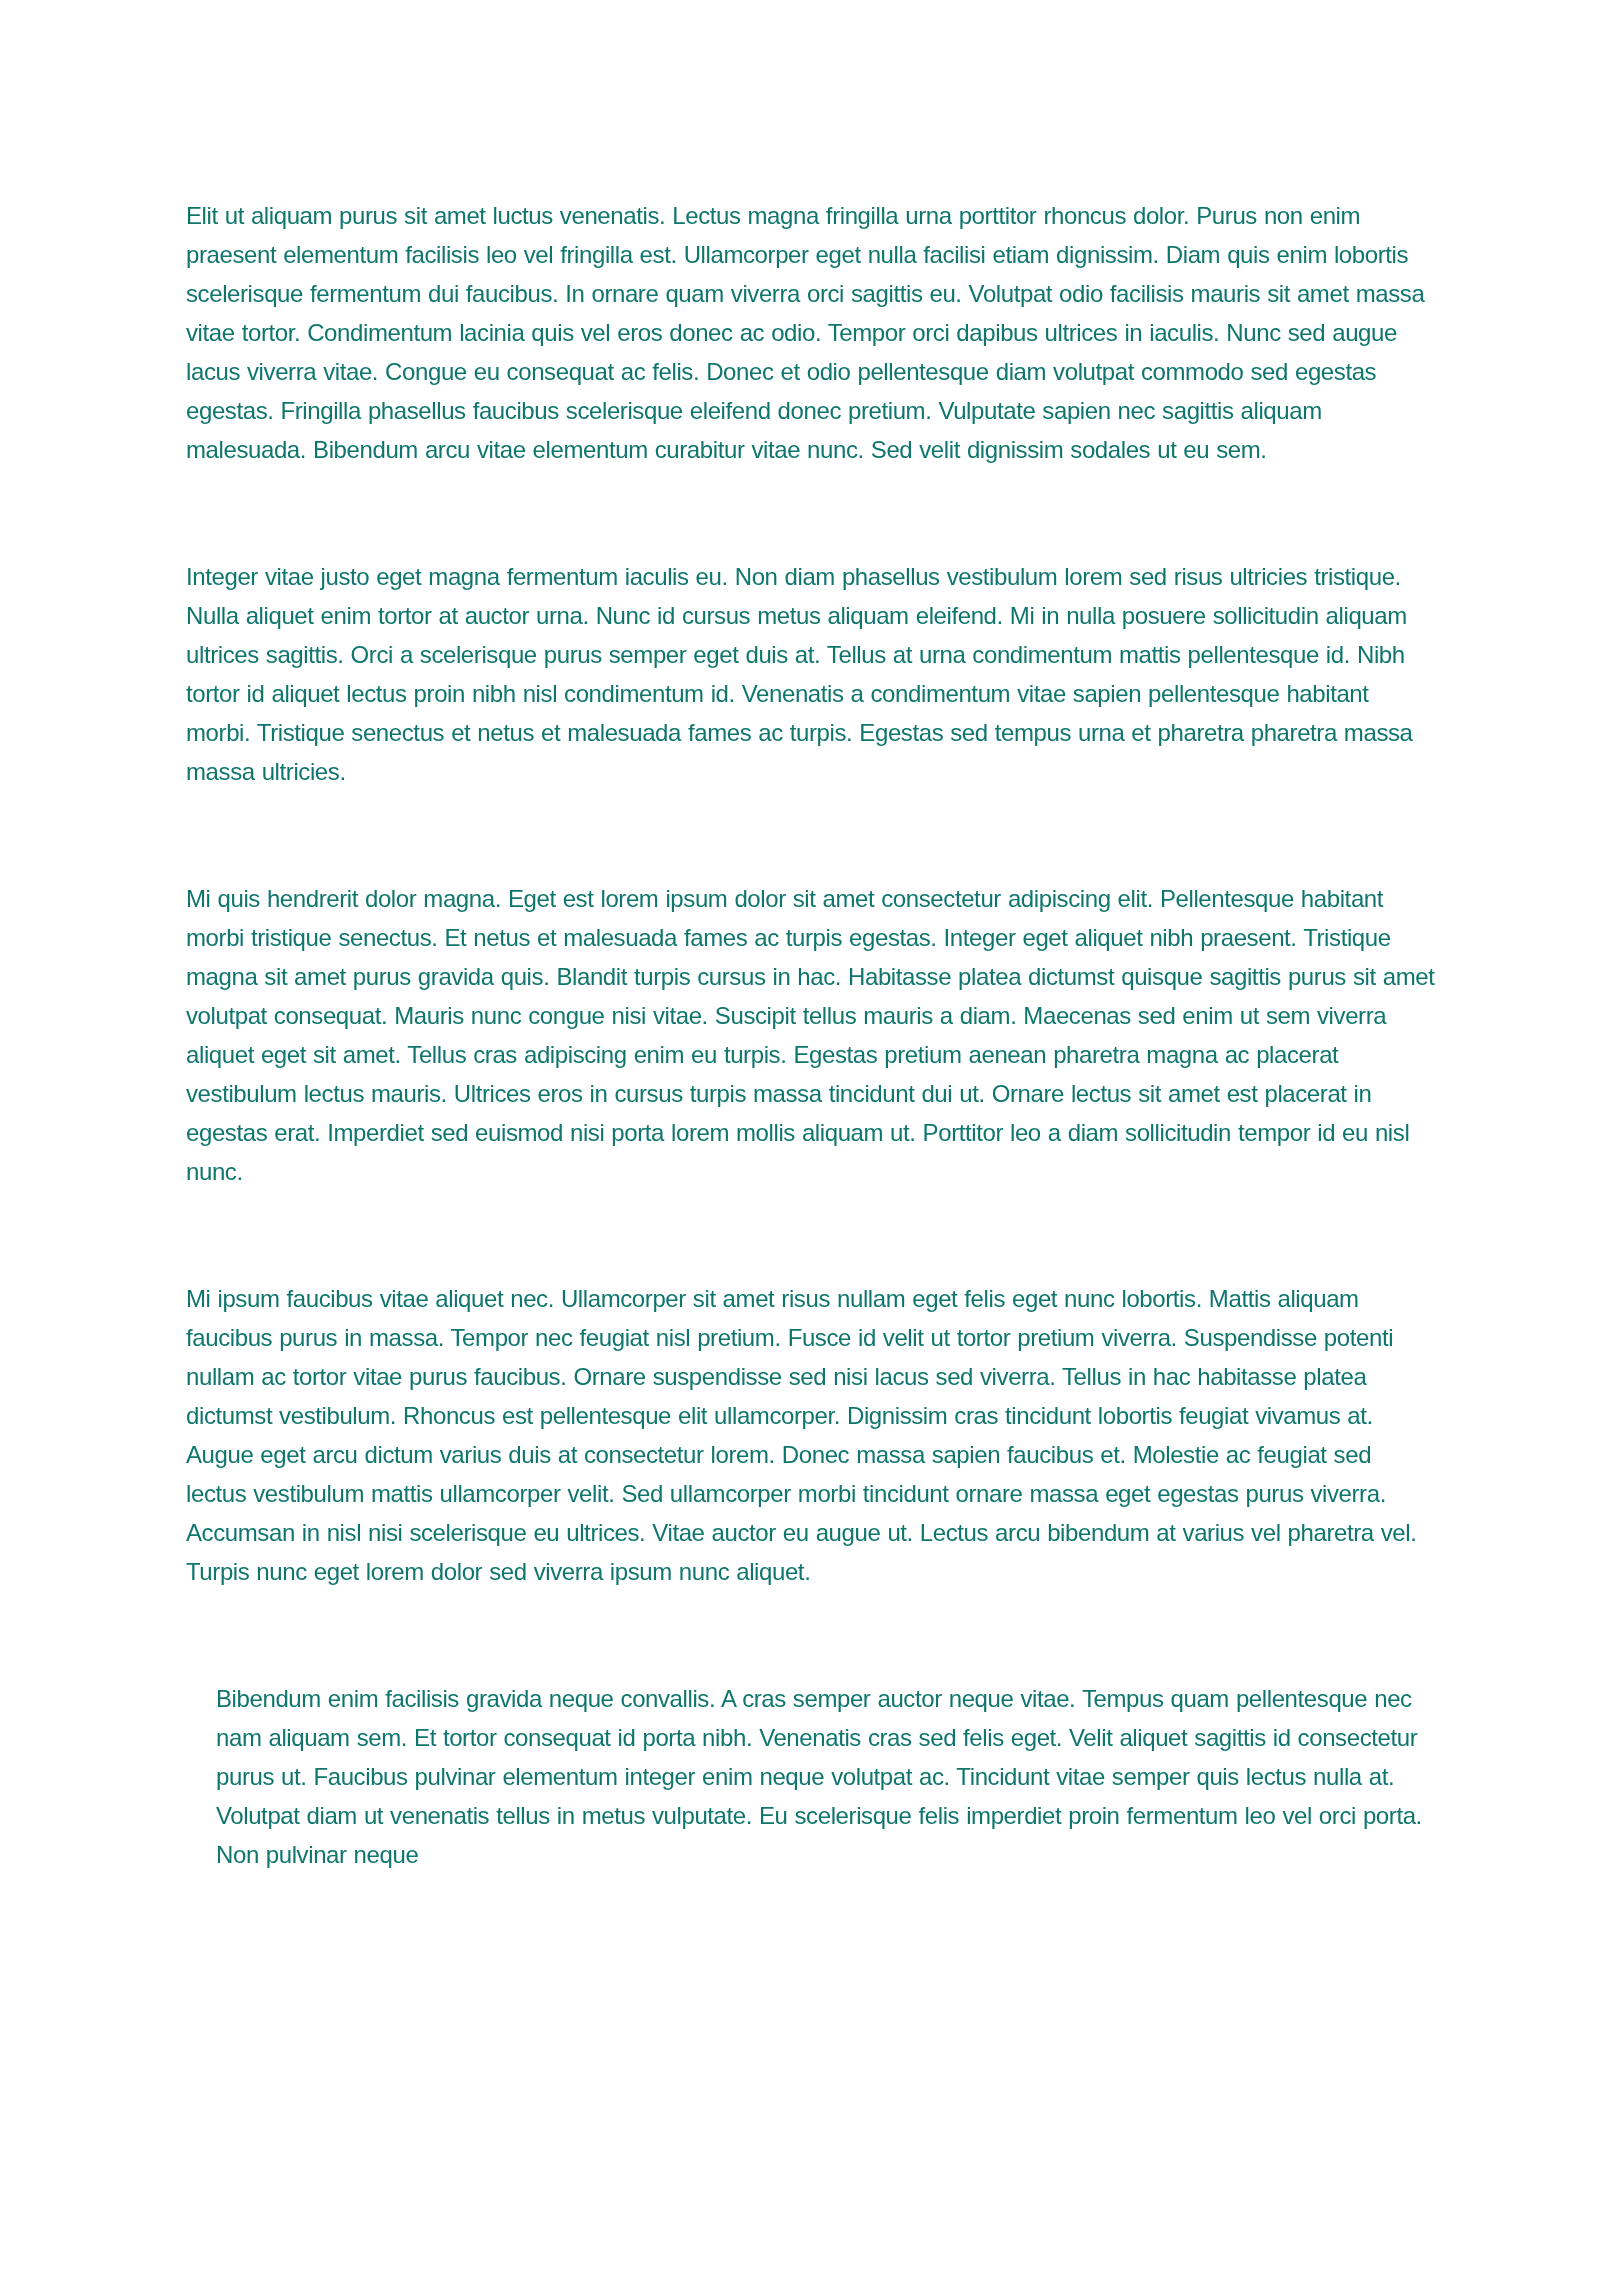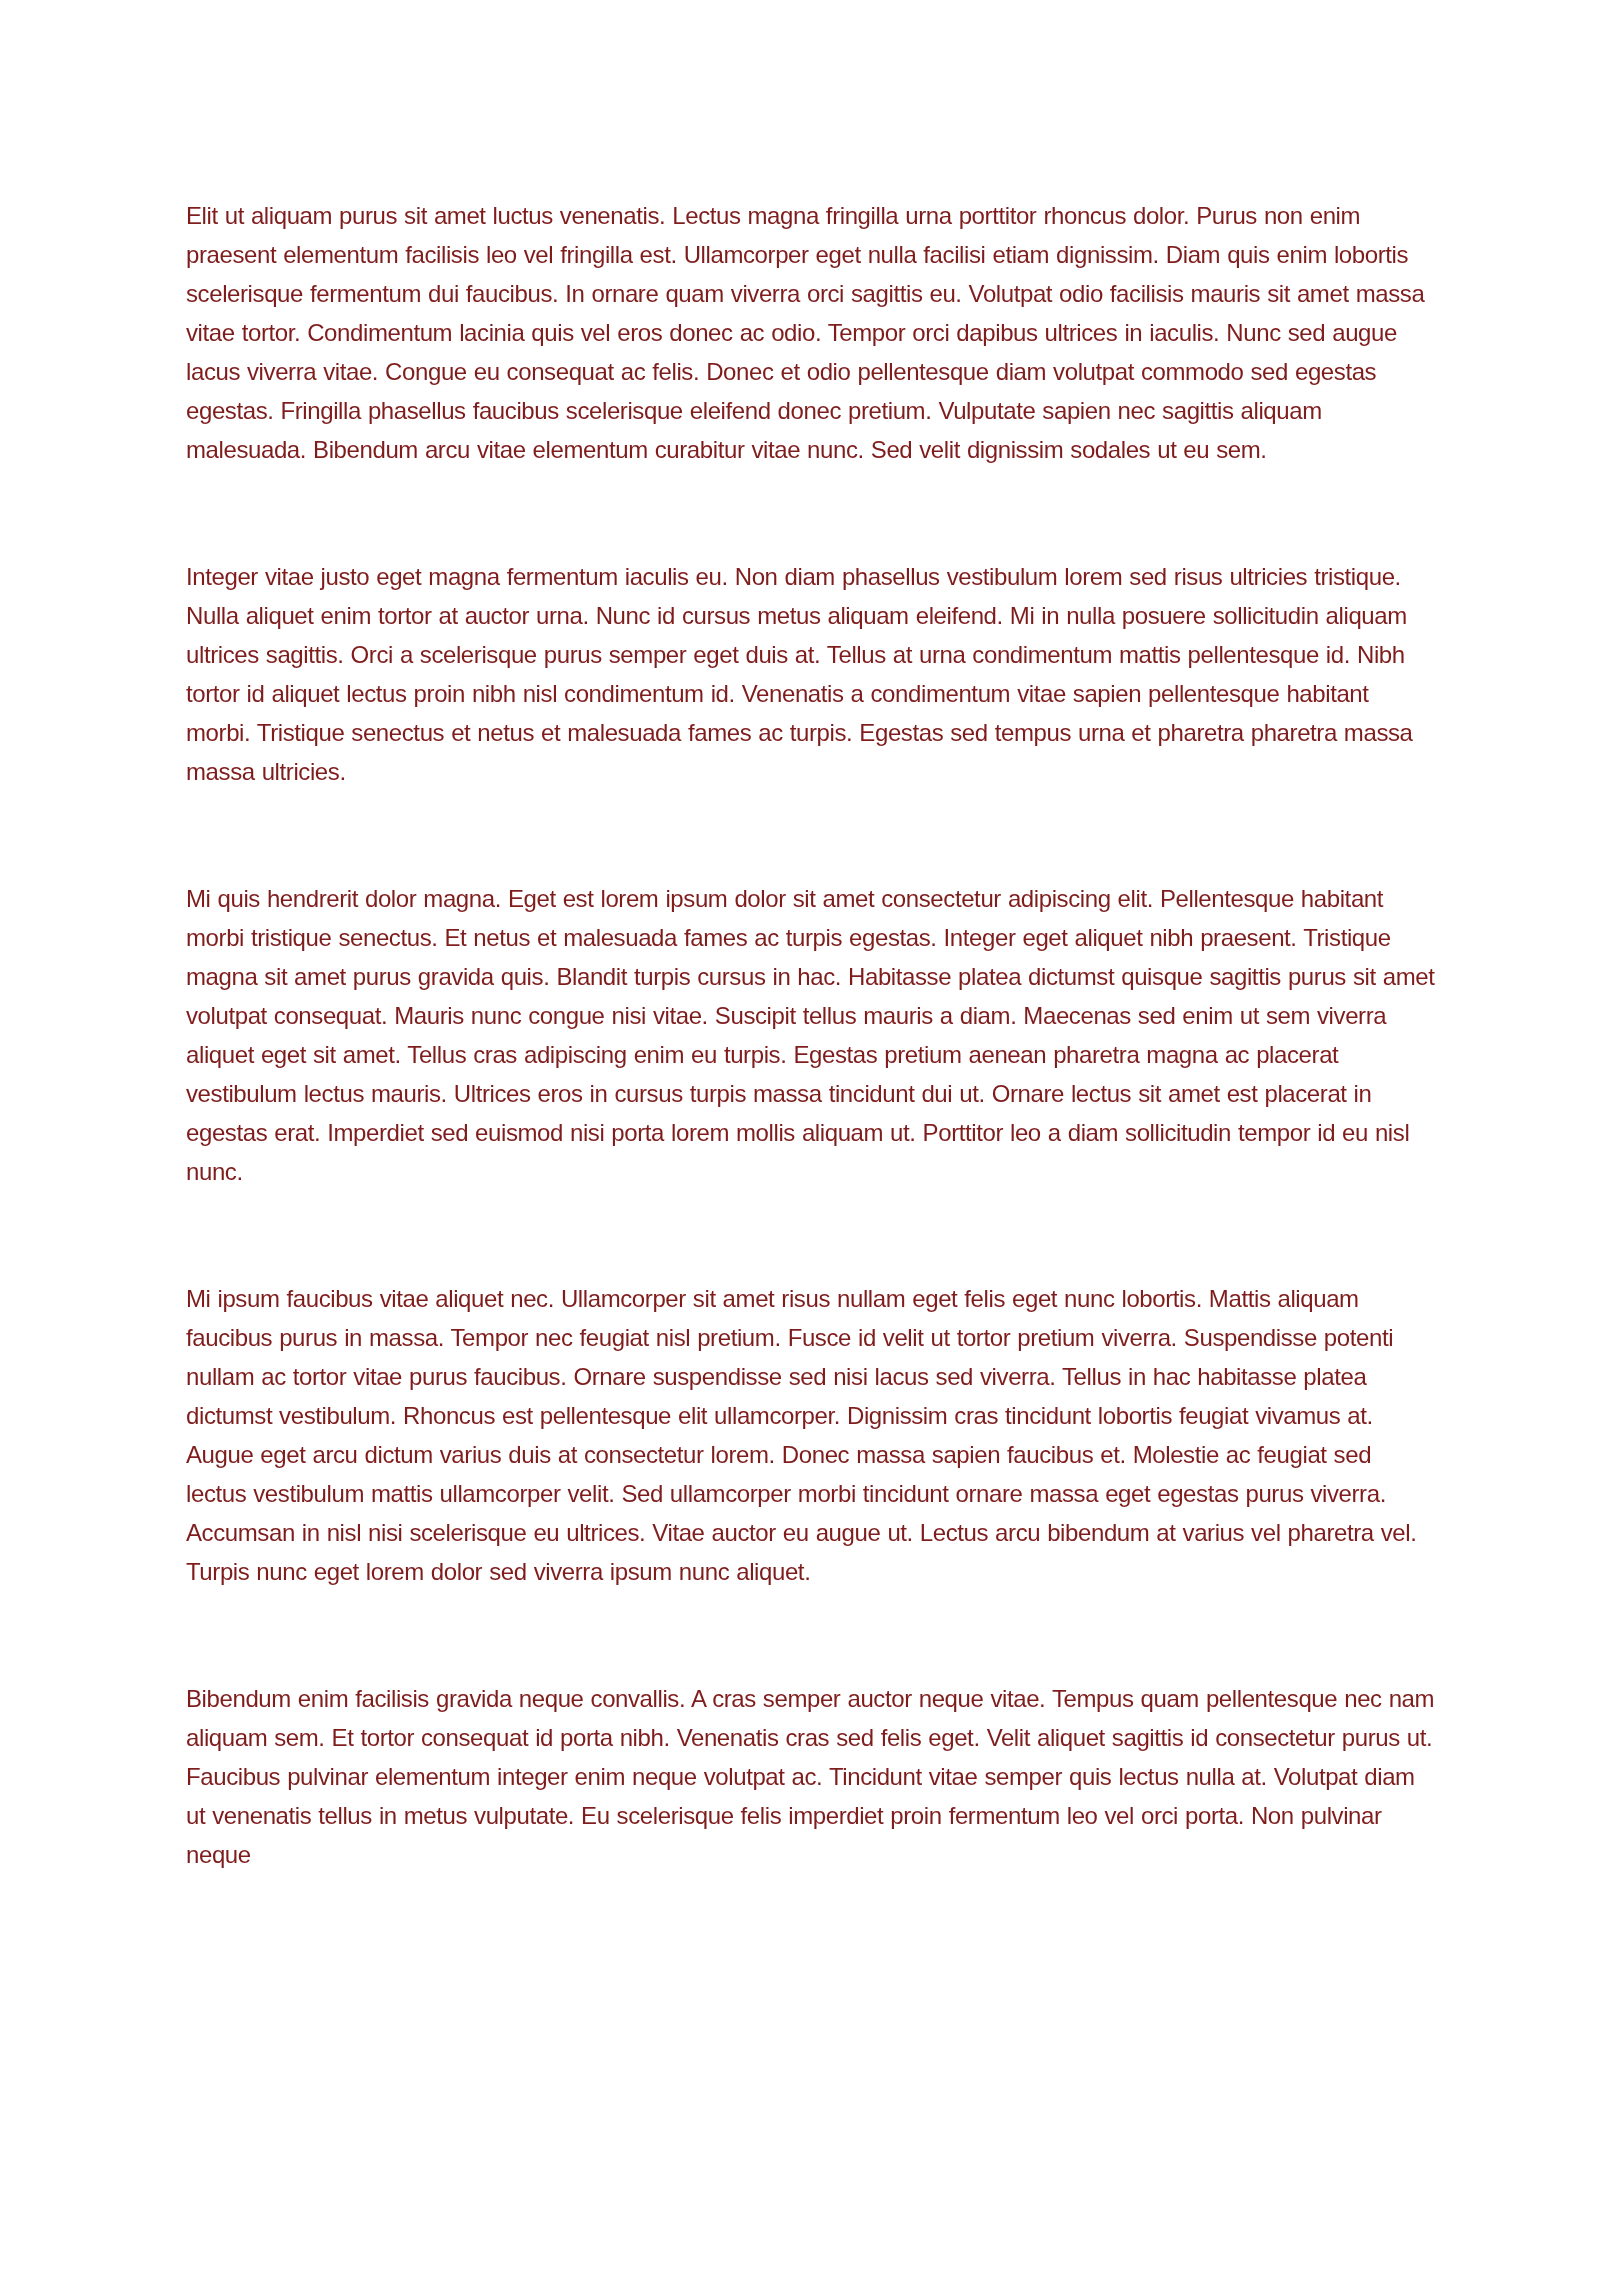--- a/index.html
+++ b/index.html
@@ -27,26 +27,27 @@
     top: 196px;
     width: 1249px;
   }
   .para {
     margin: 0 0 88px 0;
     padding: 0;
     font-family: "Liberation Sans", sans-serif;
     font-size: 24px;
     line-height: 39px;
     letter-spacing: -0.4px;
-    color: #7f1d1d;
+    color: #0f766e;
     text-align: left;
     word-spacing: 0.7px;
   }
   .para:last-child {
     margin-bottom: 0;
+    margin-left: 30px;
   }
 </style>
 </head>
 <body>
 
 <div class="page">
   <div class="text-block">
     <p class="para">Elit ut aliquam purus sit amet luctus venenatis. Lectus magna fringilla urna porttitor rhoncus dolor. Purus non enim praesent elementum facilisis leo vel fringilla est. Ullamcorper eget nulla facilisi etiam dignissim. Diam quis enim lobortis scelerisque fermentum dui faucibus. In ornare quam viverra orci sagittis eu. Volutpat odio facilisis mauris sit amet massa vitae tortor. Condimentum lacinia quis vel eros donec ac odio. Tempor orci dapibus ultrices in iaculis. Nunc sed augue lacus viverra vitae. Congue eu consequat ac felis. Donec et odio pellentesque diam volutpat commodo sed egestas egestas. Fringilla phasellus faucibus scelerisque eleifend donec pretium. Vulputate sapien nec sagittis aliquam malesuada. Bibendum arcu vitae elementum curabitur vitae nunc. Sed velit dignissim sodales ut eu sem.</p>
     <p class="para">Integer vitae justo eget magna fermentum iaculis eu. Non diam phasellus vestibulum lorem sed risus ultricies tristique. Nulla aliquet enim tortor at auctor urna. Nunc id cursus metus aliquam eleifend. Mi in nulla posuere sollicitudin aliquam ultrices sagittis. Orci a scelerisque purus semper eget duis at. Tellus at urna condimentum mattis pellentesque id. Nibh tortor id aliquet lectus proin nibh nisl condimentum id. Venenatis a condimentum vitae sapien pellentesque habitant morbi. Tristique senectus et netus et malesuada fames ac turpis. Egestas sed tempus urna et pharetra pharetra massa massa ultricies.</p>
     <p class="para">Mi quis hendrerit dolor magna. Eget est lorem ipsum dolor sit amet consectetur adipiscing elit. Pellentesque habitant morbi tristique senectus. Et netus et malesuada fames ac turpis egestas. Integer eget aliquet nibh praesent. Tristique magna sit amet purus gravida quis. Blandit turpis cursus in hac. Habitasse platea dictumst quisque sagittis purus sit amet volutpat consequat. Mauris nunc congue nisi vitae. Suscipit tellus mauris a diam. Maecenas sed enim ut sem viverra aliquet eget sit amet. Tellus cras adipiscing enim eu turpis. Egestas pretium aenean pharetra magna ac placerat vestibulum lectus mauris. Ultrices eros in cursus turpis massa tincidunt dui ut. Ornare lectus sit amet est placerat in egestas erat. Imperdiet sed euismod nisi porta lorem mollis aliquam ut. Porttitor leo a diam sollicitudin tempor id eu nisl nunc.</p>

